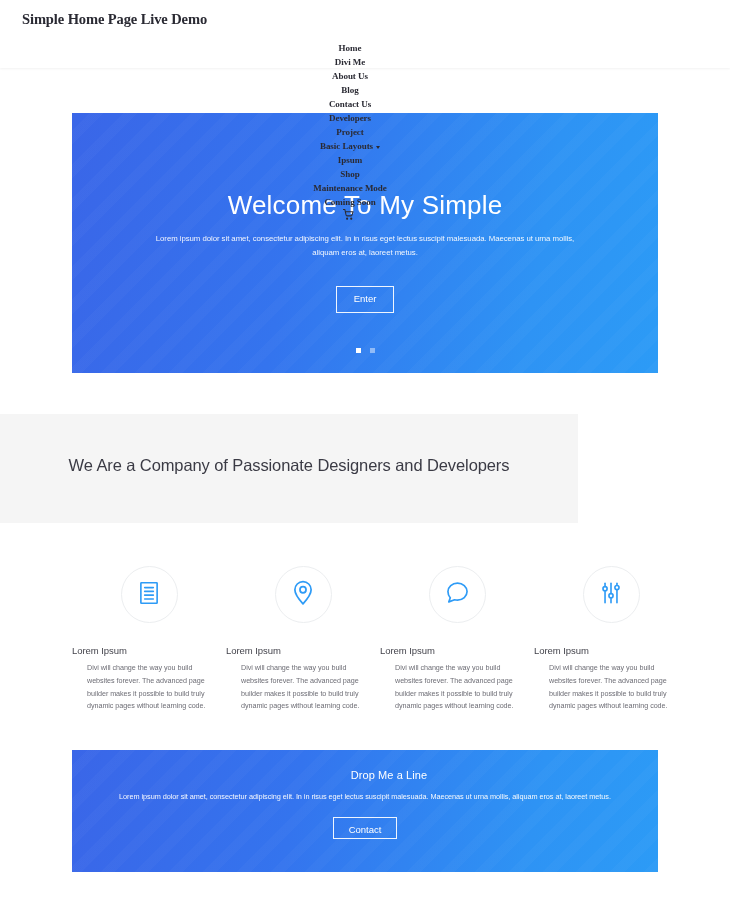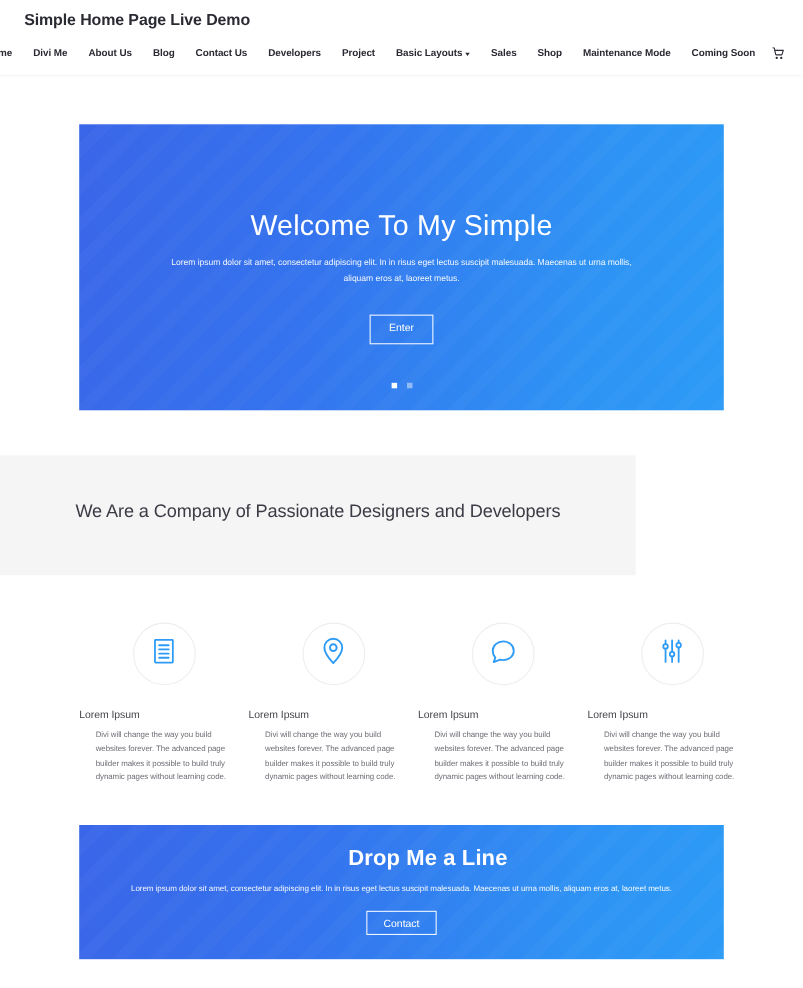--- a/index.html
+++ b/index.html
@@ -22,20 +22,21 @@
 
   
   .site-header {
     position: absolute;
     top: 0; left: 0;
     width: 730px;
     height: 68px;
     background: #ffffff;
     box-shadow: 0 1px 2px rgba(0,0,0,0.055);
     z-index: 30;
+    font-family: Liberation Serif, serif;
   }
 
   .logo {
     position: absolute;
     left: 22px;
     top: 11px;
     font-size: 14.5px;
     font-weight: bold;
     color: #2a2a33;
     letter-spacing: -0.1px;
@@ -44,20 +45,21 @@
 
   .main-nav {
     position: absolute;
     left: 0;
     top: 41px;
     width: 700px;
     display: flex;
     align-items: center;
     justify-content: center;
     gap: 0px;
+    flex-direction: column;
   }
 
   .nav-item {
     font-size: 9px;
     font-weight: bold;
     color: #2a2a33;
     white-space: nowrap;
     padding: 0 9.5px;
     line-height: 14px;
     letter-spacing: -0.05px;
@@ -241,23 +243,23 @@
     background: repeating-linear-gradient(
         -45deg,
         rgba(255,255,255,0.022) 0px,
         rgba(255,255,255,0.022) 10px,
         rgba(255,255,255,0) 10px,
         rgba(255,255,255,0) 24px);
     pointer-events: none;
   }
   .cta-inner { position: relative; z-index: 2; padding-top: 19px; }
   .cta-title {
-    font-size: 20px;
+    font-size: 11px;
     color: #ffffff;
-    font-weight: bold;
+    font-weight: normal;
     letter-spacing: 0.1px;
     padding-left: 48px;
   }
   .cta-sub {
     margin: 9px auto 0;
     width: 524px;
     font-size: 7.3px;
     line-height: 13px;
     color: rgba(255,255,255,0.95);
     letter-spacing: -0.05px;
@@ -291,21 +293,21 @@
           <span>Developers</span>
         </div>
         <div class="nav-item">
           <span>Project</span>
         </div>
         <div class="nav-item">
           <span>Basic Layouts</span>
           <span class="chev"></span>
         </div>
         <div class="nav-item">
-          <span>Sales</span>
+          <span>Ipsum</span>
         </div>
         <div class="nav-item">
           <span>Shop</span>
         </div>
         <div class="nav-item">
           <span>Maintenance Mode</span>
         </div>
         <div class="nav-item">
           <span>Coming Soon</span>
         </div>

